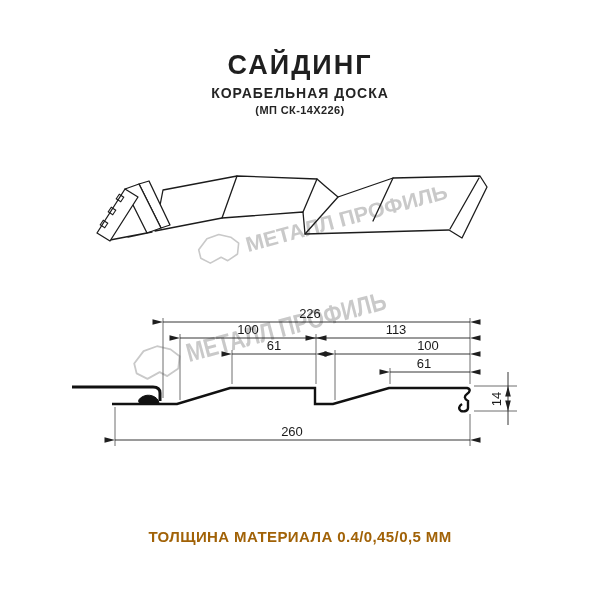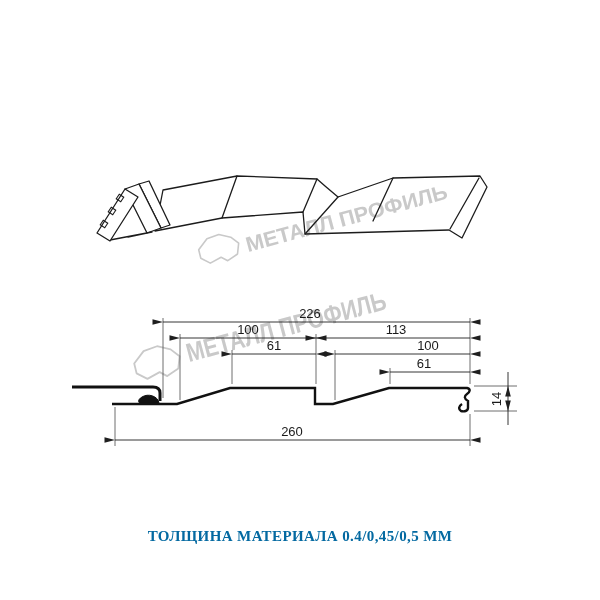--- a/index.html
+++ b/index.html
@@ -3,39 +3,44 @@
 <meta charset="utf-8">
 <style>
   html,body{margin:0;padding:0;background:#ffffff;}
   .page{position:relative;width:600px;height:600px;background:#ffffff;overflow:hidden;
         font-family:"Liberation Sans",sans-serif;color:#212121;}
   .header{position:absolute;top:50px;left:0;right:0;text-align:center;}
   .title{font-size:27px;font-weight:bold;letter-spacing:2px;line-height:30px;color:#1f1f1f;}
   .subtitle{font-size:14px;font-weight:bold;letter-spacing:1px;margin-top:5px;color:#242424;}
   .model{font-size:11px;font-weight:bold;letter-spacing:.4px;margin-top:3px;color:#242424;}
   .footer{position:absolute;top:528px;left:0;right:0;text-align:center;
-          font-size:15px;font-weight:bold;letter-spacing:.4px;color:#0369a1;font-family:Liberation Serif, serif;}
+          font-size:15px;font-weight:bold;letter-spacing:.4px;color:#a16207;}
   svg.canvas{position:absolute;left:0;top:0;}
   .l3{fill:none;stroke:#1c1c1c;stroke-width:1.3;stroke-linejoin:round;stroke-linecap:round;}
   .wfill{fill:#ffffff;}
   .hole{fill:none;stroke:#1c1c1c;stroke-width:1.1;}
   .lip{fill:none;stroke:#111111;stroke-width:3;}
   .hookf{fill:#111111;stroke:#111111;stroke-width:1;}
   .main{fill:none;stroke:#111111;stroke-width:2.4;stroke-linejoin:miter;}
   .ext line{stroke:#4a4a4a;stroke-width:0.8;}
   .dim line{stroke:#1f1f1f;stroke-width:0.9;}
   .dimtxt text{font-family:"Liberation Sans",sans-serif;font-size:13px;fill:#1a1a1a;text-anchor:middle;}
   .wm-logo{fill:none;stroke:#c9c9c9;stroke-width:1.8;stroke-linejoin:round;}
   .wm-text{font-family:"Liberation Sans",sans-serif;font-weight:bold;fill:#c9c9c9;}
 </style>
 </head>
 <body>
 
 <div class="page">
 
+  <div class="header">
+    <div class="title">САЙДИНГ</div>
+    <div class="subtitle">КОРАБЕЛЬНАЯ ДОСКА</div>
+    <div class="model">(МП СК-14Х226)</div>
+  </div>
 
   <svg class="canvas" width="600" height="600" viewBox="0 0 600 600" xmlns="http://www.w3.org/2000/svg">
     <defs>
       <marker id="arrow" markerWidth="12" markerHeight="8" refX="0.5" refY="4" orient="auto-start-reverse" markerUnits="userSpaceOnUse">
         <path d="M0.5,4 L11,1.2 L11,6.8 Z" fill="#1f1f1f"></path>
       </marker>
     </defs>
 
     <g>
       <path class="wm-logo" transform="translate(195,236) rotate(-8) scale(0.88)" d="M2,16 L13,5 L27,2 L40,7 L48,15 L45,27 L33,33 L26,28 L13,33 L3,26 Z"></path>

